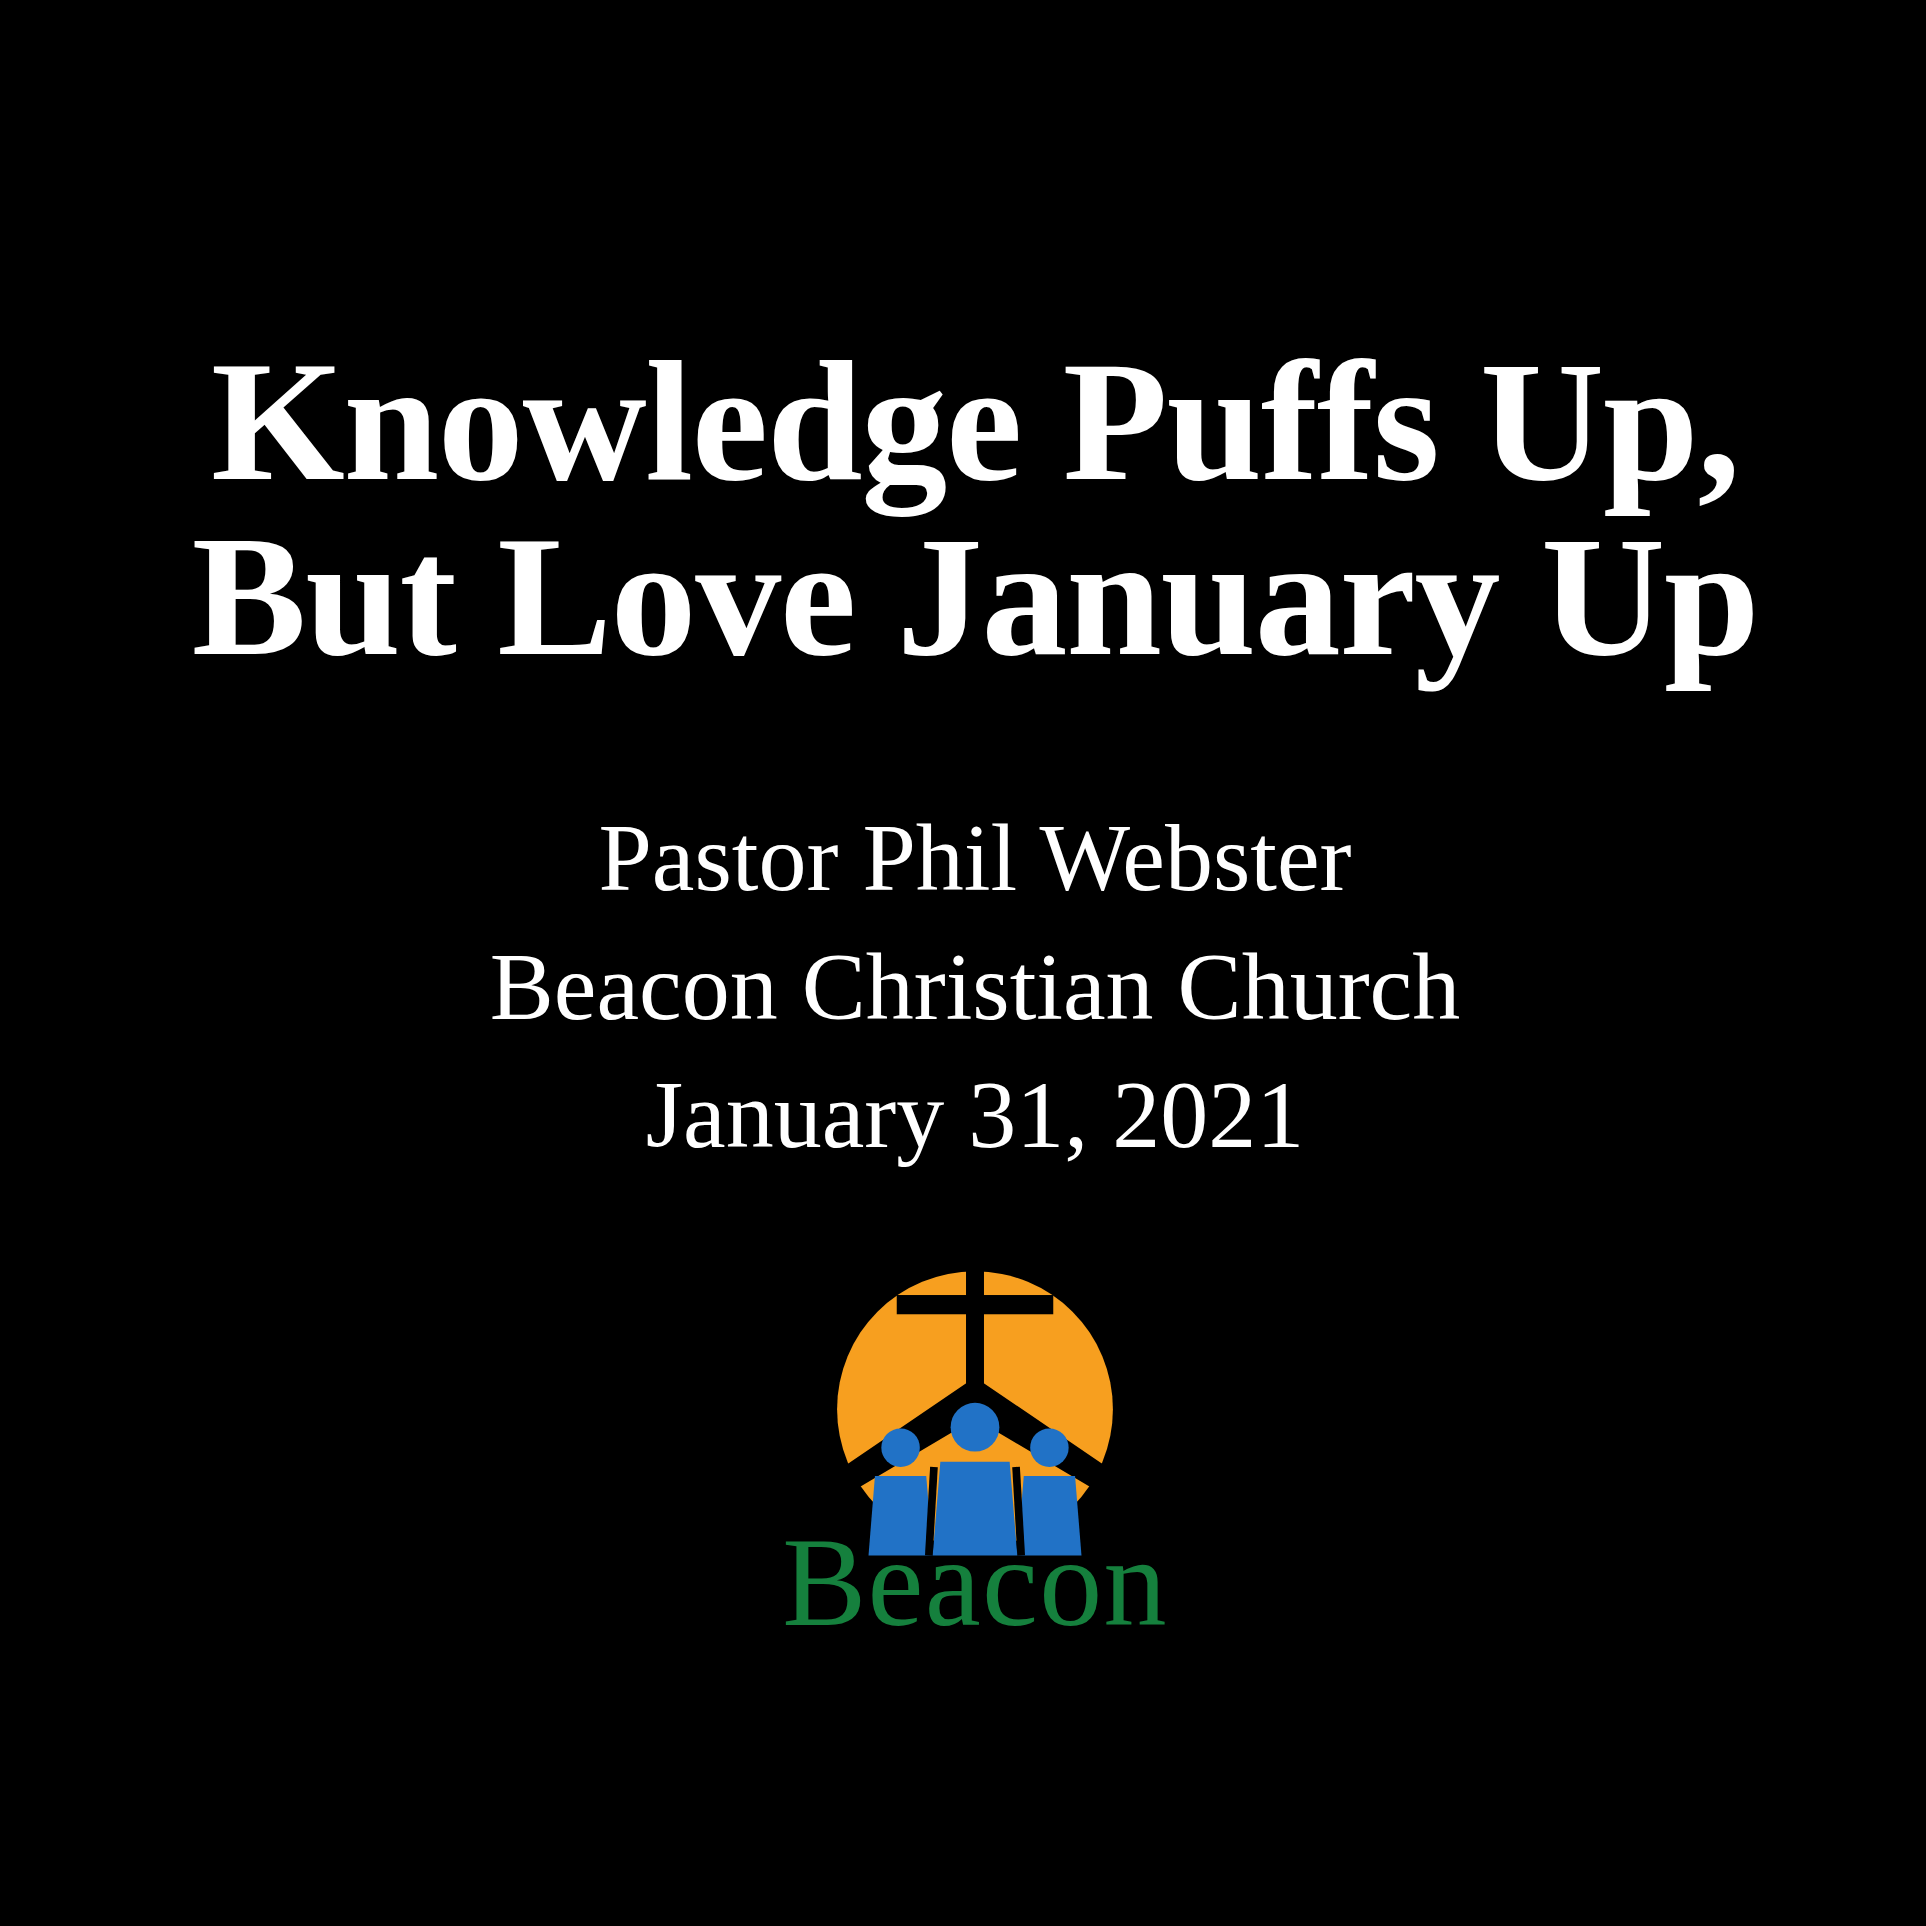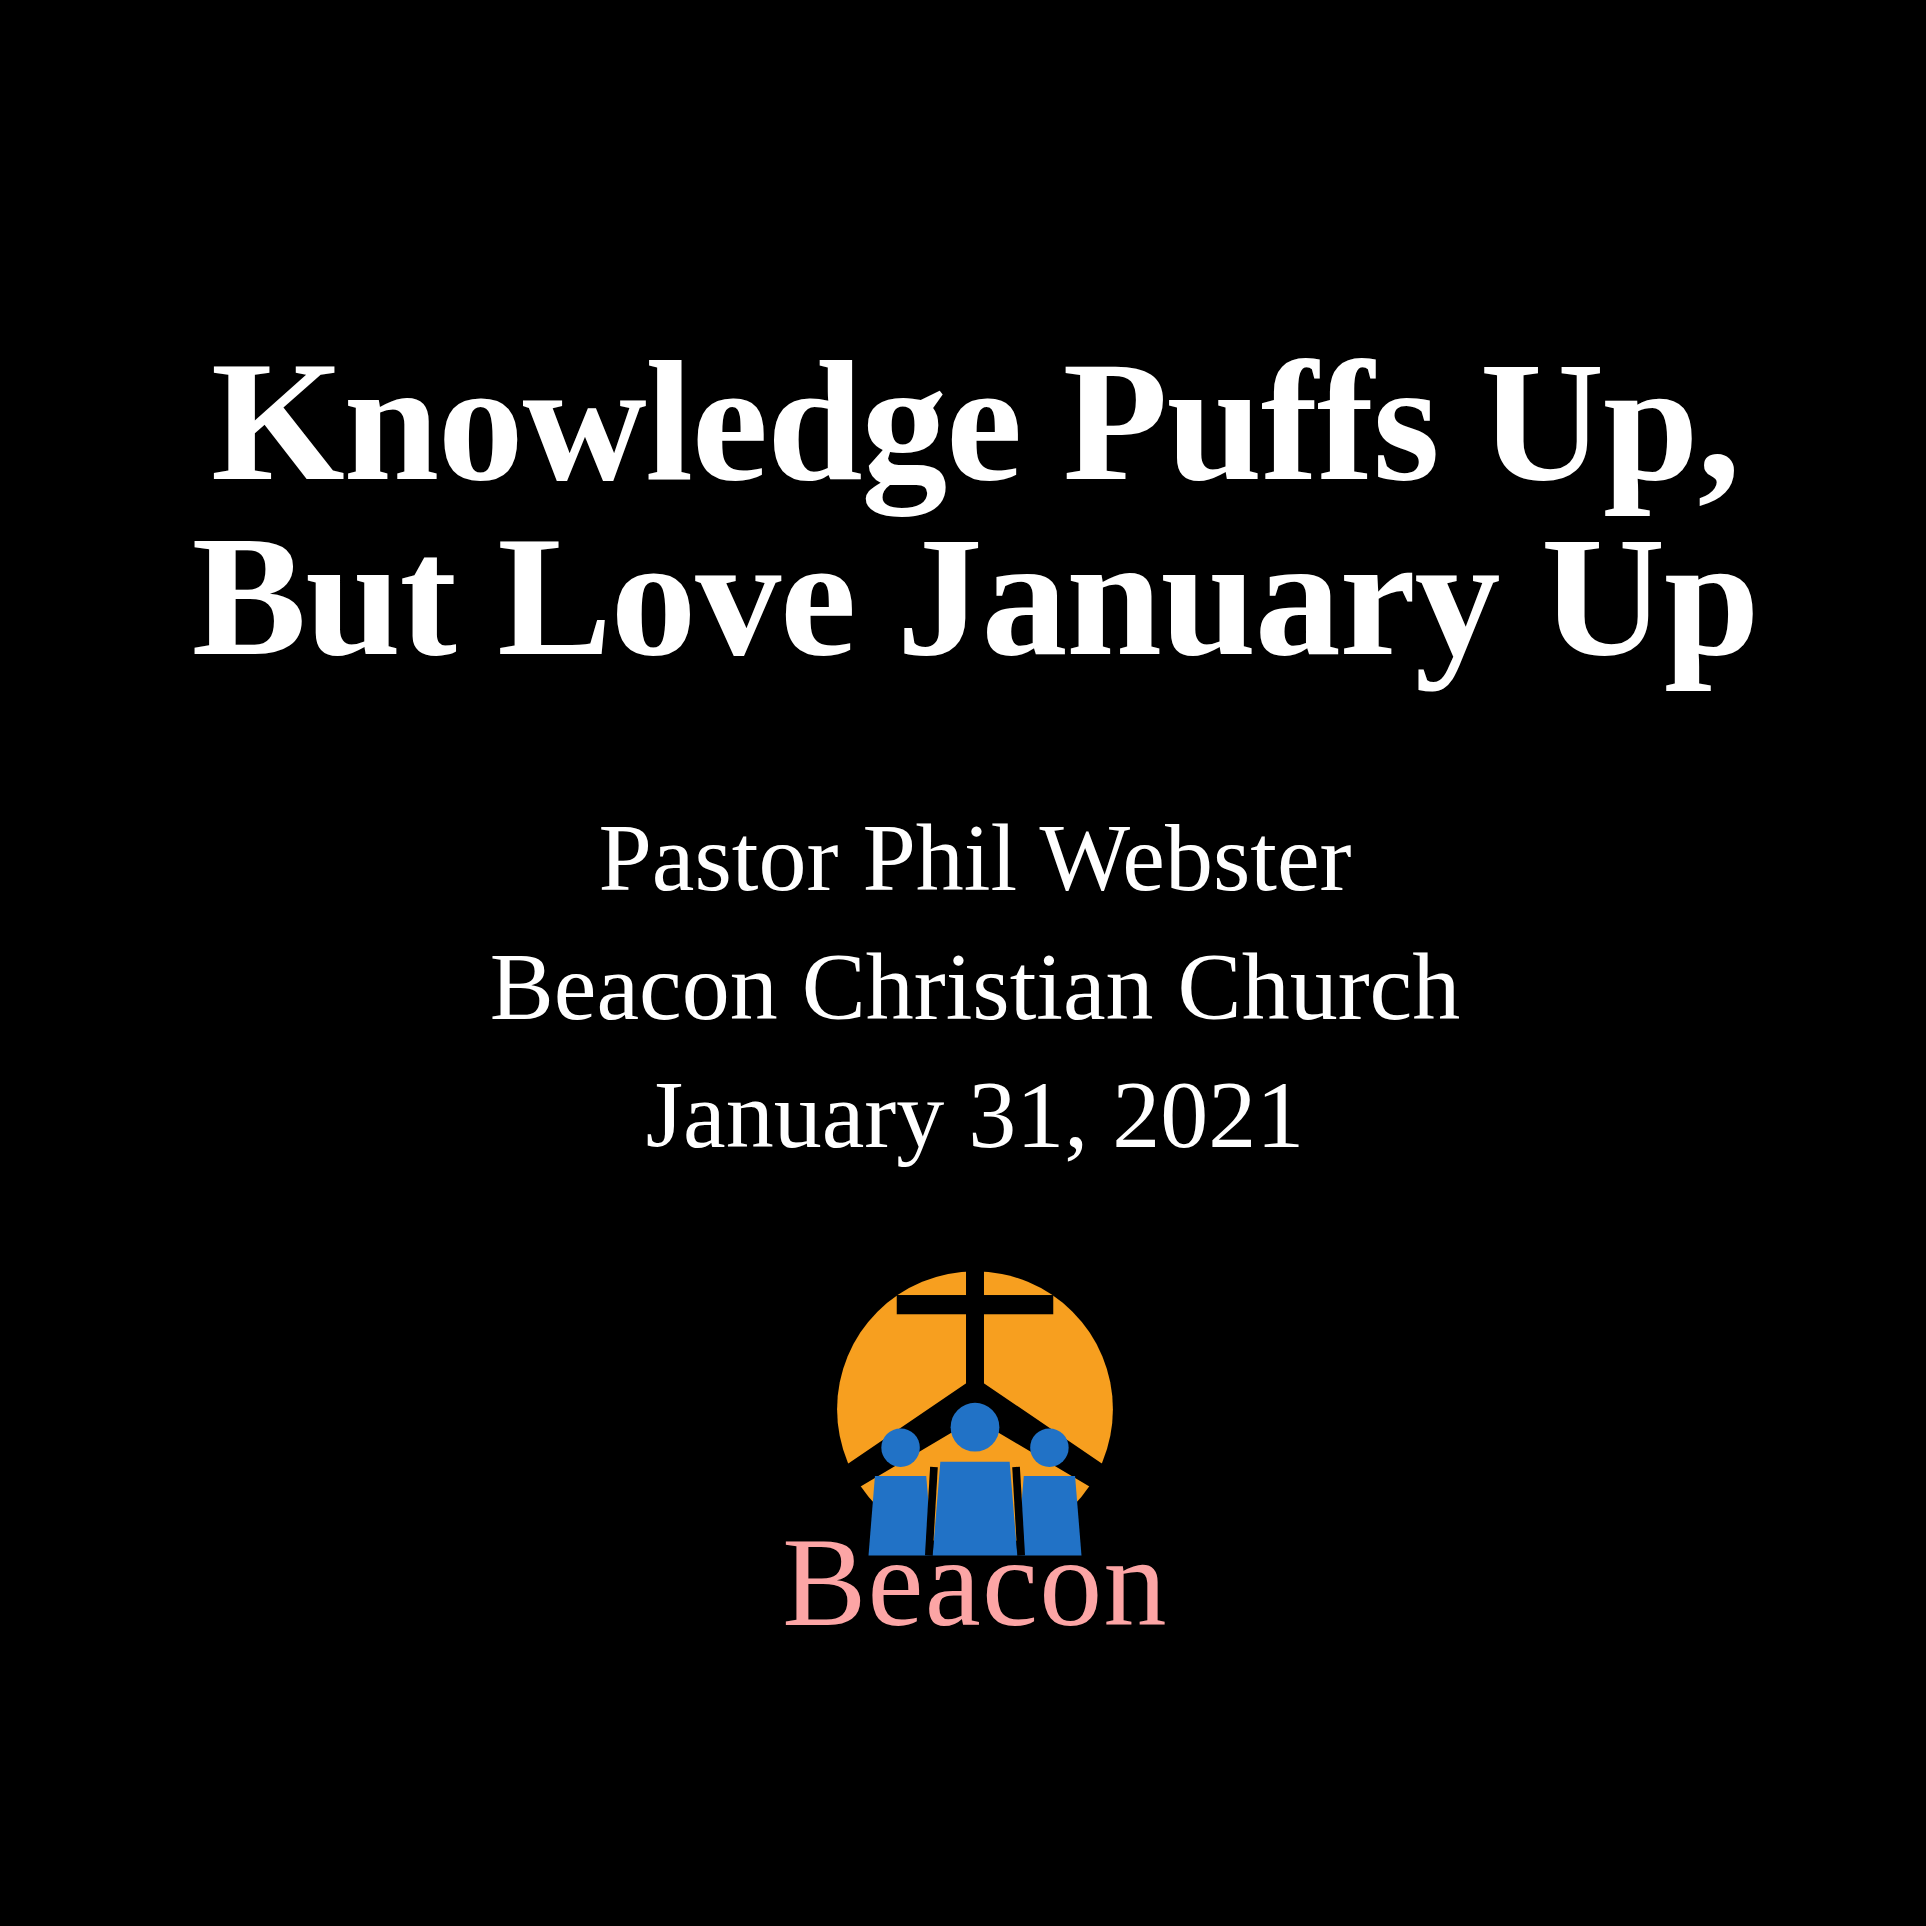--- a/index.html
+++ b/index.html
@@ -75,21 +75,21 @@
     top: 0;
     width: 526px;
     height: 302px;
   }
   .logo-wordmark {
     position: absolute;
     left: 0;
     top: 265px;
     width: 526px;
     text-align: center;
-    color: #fca5a5;
+    color: #15803d;
     font-family: "Liberation Serif", "DejaVu Serif", serif;
     font-weight: 400;
     font-size: 126px;
     line-height: 1;
     letter-spacing: 1.3px;
   }
 </style>
 </head>
 <body>
 

